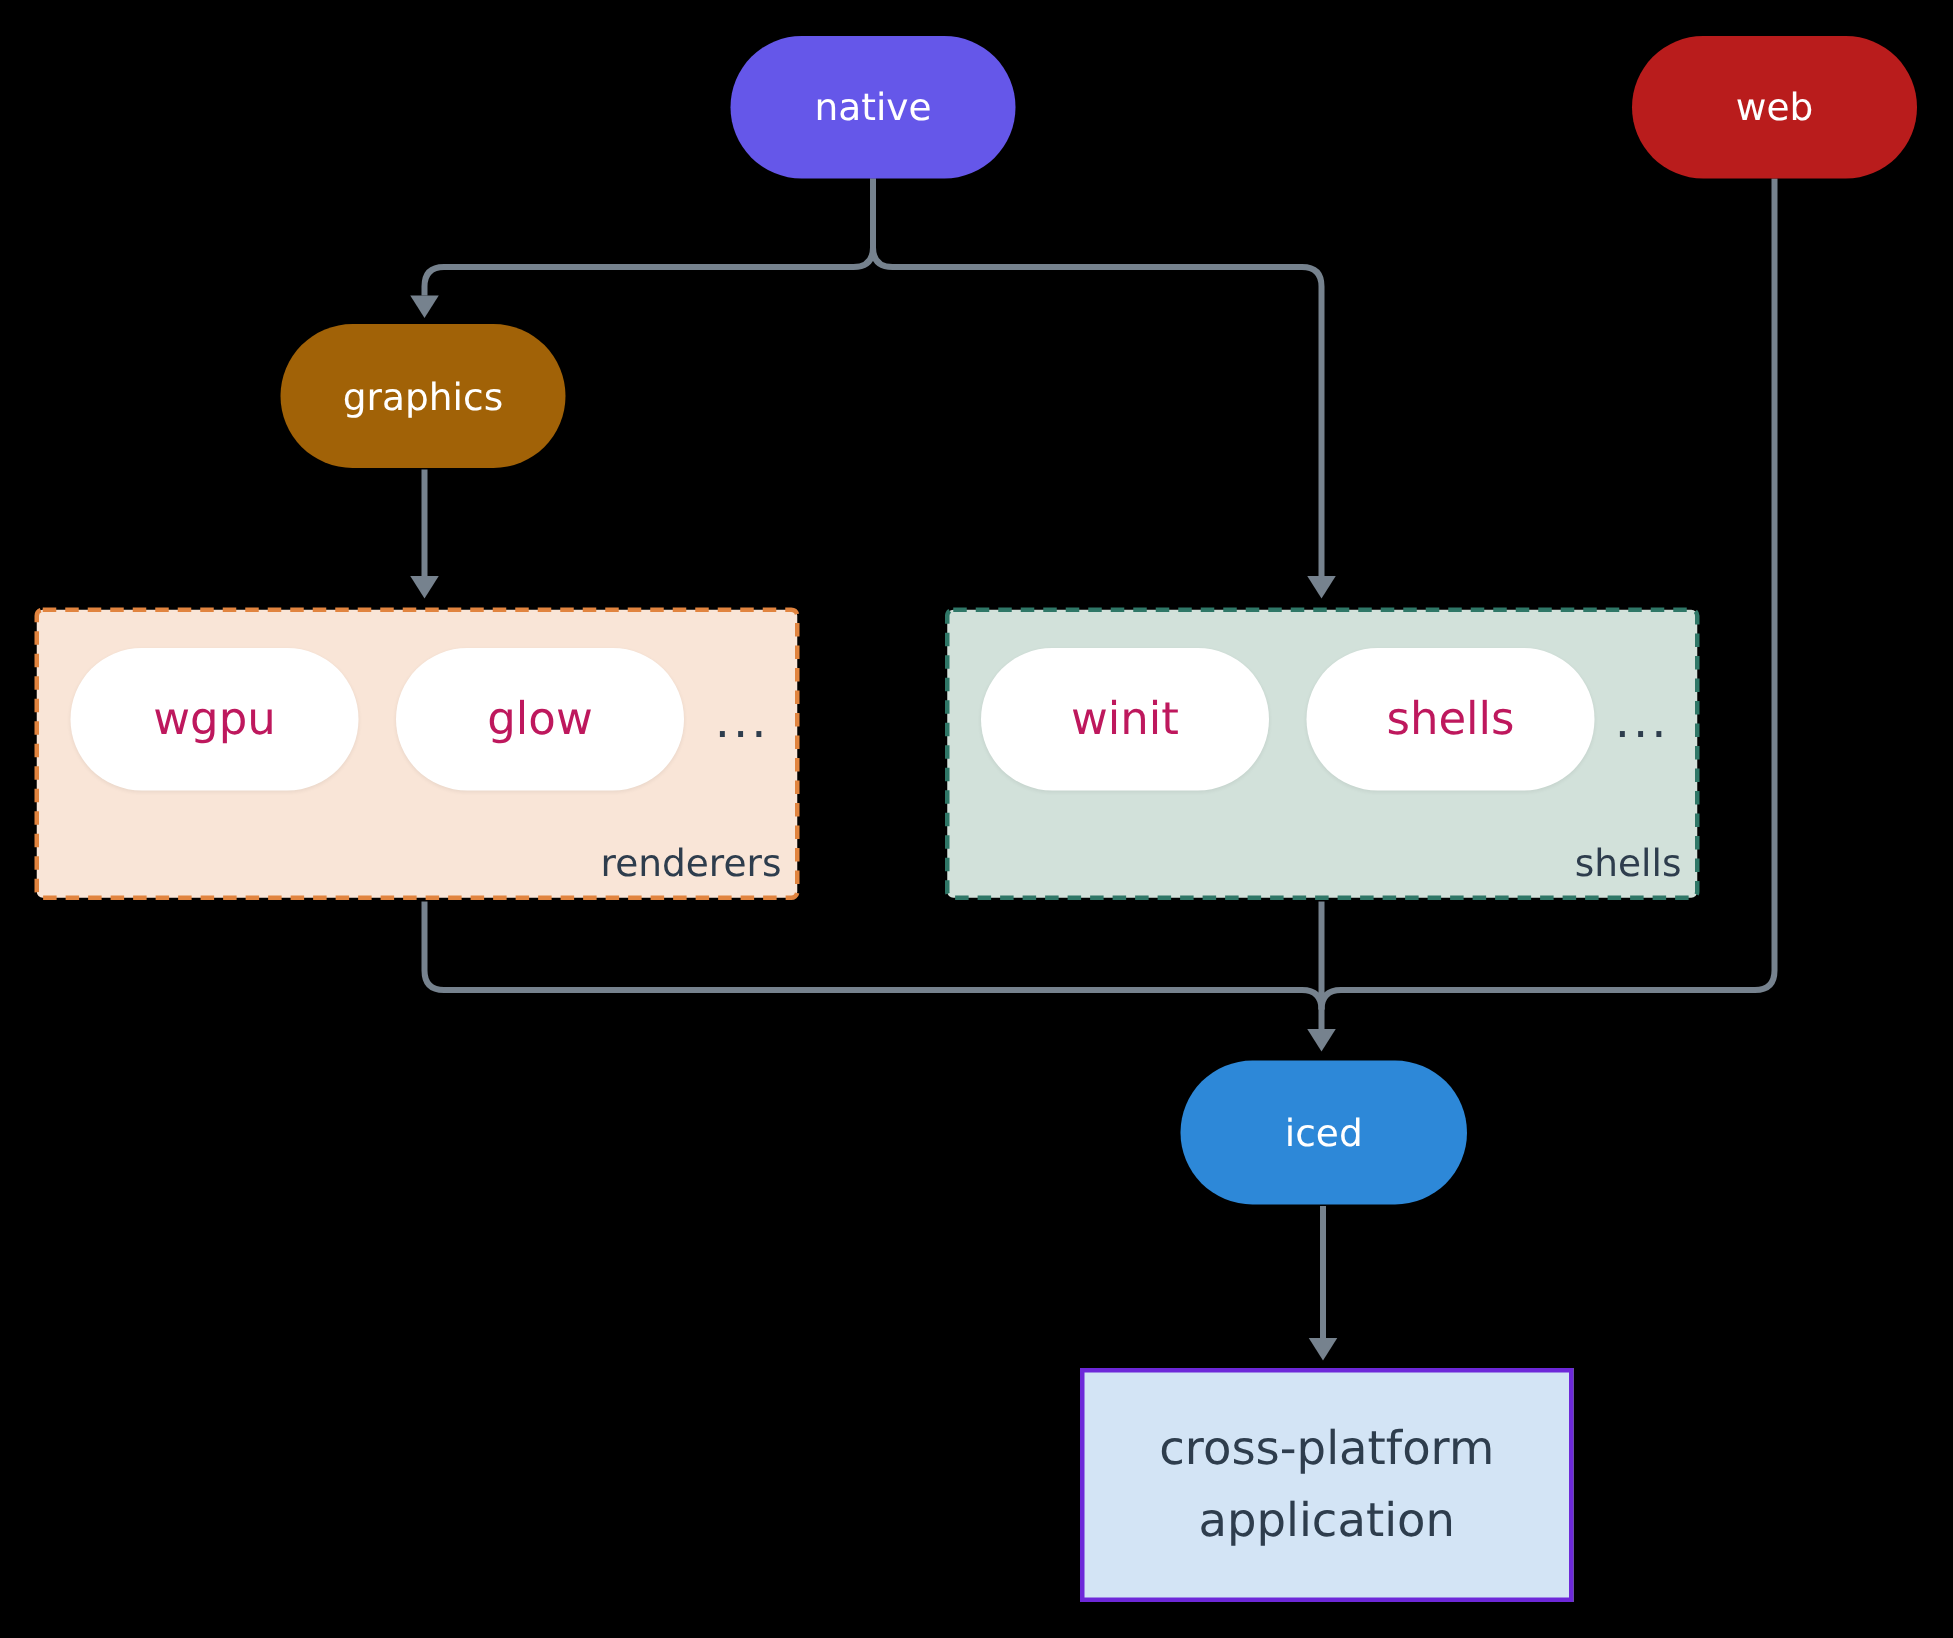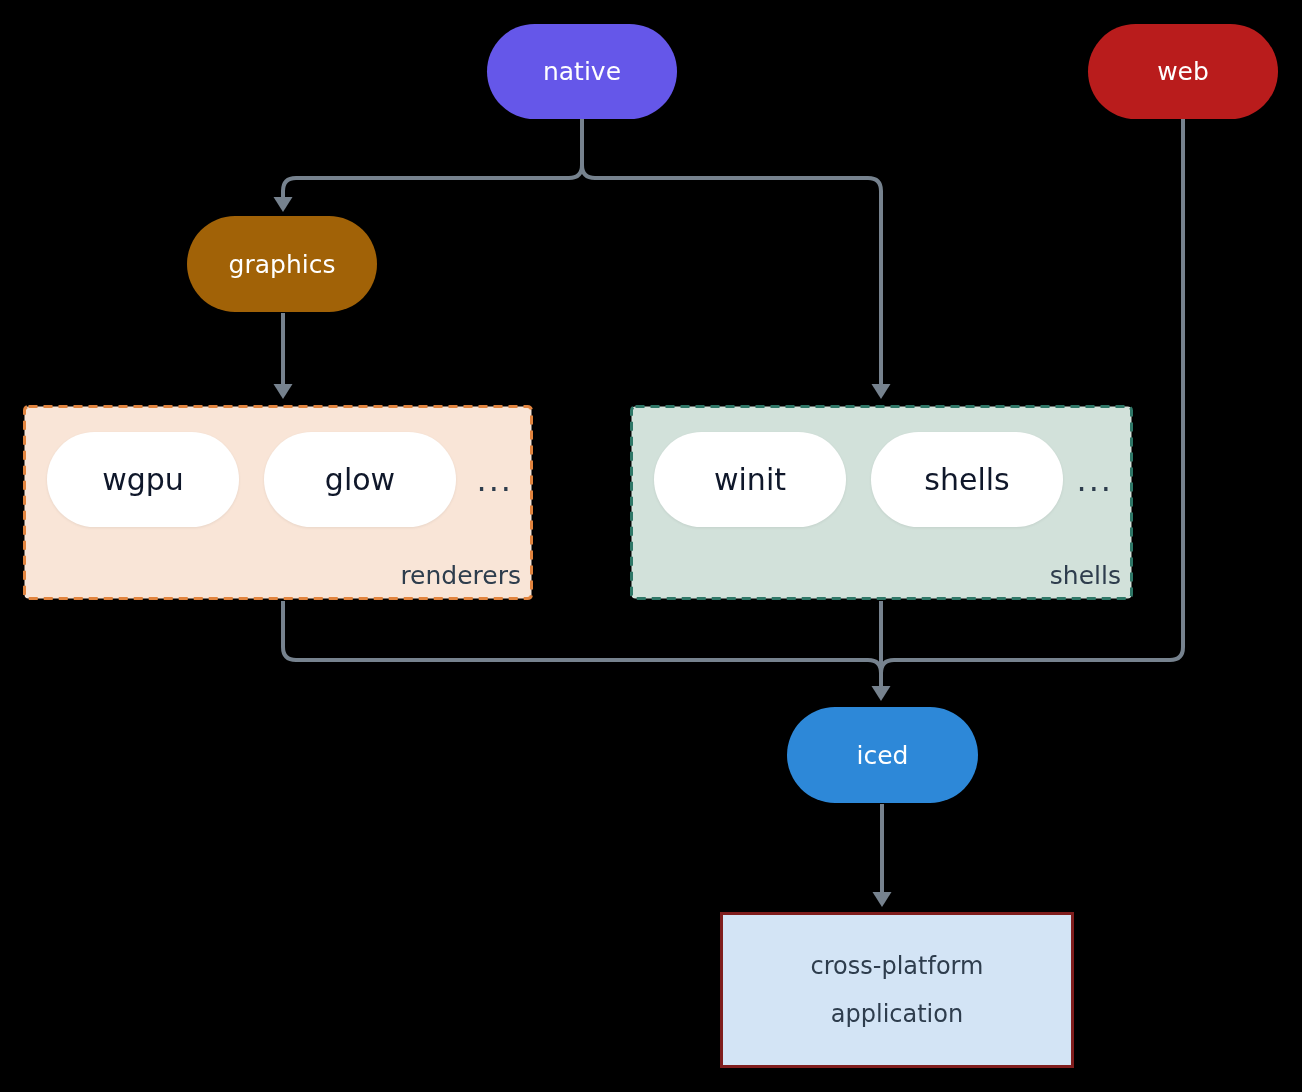--- a/index.html
+++ b/index.html
@@ -16,37 +16,37 @@
   .node-web     { left:1088px; top:24px; width:190px; height:95px; background:#b91c1c; }
   .node-graphics{ left:187px; top:216px; width:190px; height:96px; background:#a16207; }
   .node-iced    { left:787px; top:707px; width:191px; height:96px; background:#2d88d8; }
   .group { position:absolute; }
   .group-renderers { left:23px;  top:405px; width:510px; height:195px; }
   .group-shells    { left:630px; top:405px; width:503px; height:195px; }
   .pill {
     position:absolute; top:27px; width:192px; height:95px;
     background:#ffffff; border-radius:48px;
     display:flex; align-items:center; justify-content:center;
-    color:#0f172a; font-size:30px; box-shadow:0 1px 3px rgba(0,0,0,0.07);
+    color:#be185d; font-size:30px; box-shadow:0 1px 3px rgba(0,0,0,0.07);
   }
   .pill-1 { left:24px; }
   .pill-2 { left:241px; }
   .dots {
     position:absolute; right:20px; top:27px; height:95px;
     display:flex; align-items:center; color:#2e3d4d; font-size:32px; letter-spacing:2px;
   }
   .group-label {
     position:absolute; right:12px; bottom:10px;
     color:#2e3d4d; font-size:25px;text-align:center;
   }
   .app-box {
-    position:absolute; left:720px; top:912px; width:354px; height:156px;
-    background:#d3e4f5; border:3px solid #7f1d1d; box-sizing:border-box;
+    position:absolute; left:720px; top:912px; width:329px; height:156px;
+    background:#d3e4f5; border:3px solid #6d28d9; box-sizing:border-box;
     display:flex; align-items:center; justify-content:center; text-align:center;
-    color:#2e3d4d; font-size:24px; line-height:48px; padding:0 40px;
+    color:#2e3d4d; font-size:31px; line-height:48px; padding:0 40px;
   }
 </style>
 </head>
 <body>
 
 <div class="stage">
 
   <svg class="layer" viewBox="0 0 1302 1092" xmlns="http://www.w3.org/2000/svg">
 
     <rect x="24.5" y="406.5" width="507" height="192" rx="4" fill="#f9e5d7" stroke="#e1843f" stroke-width="3" stroke-dasharray="9 6"></rect>

